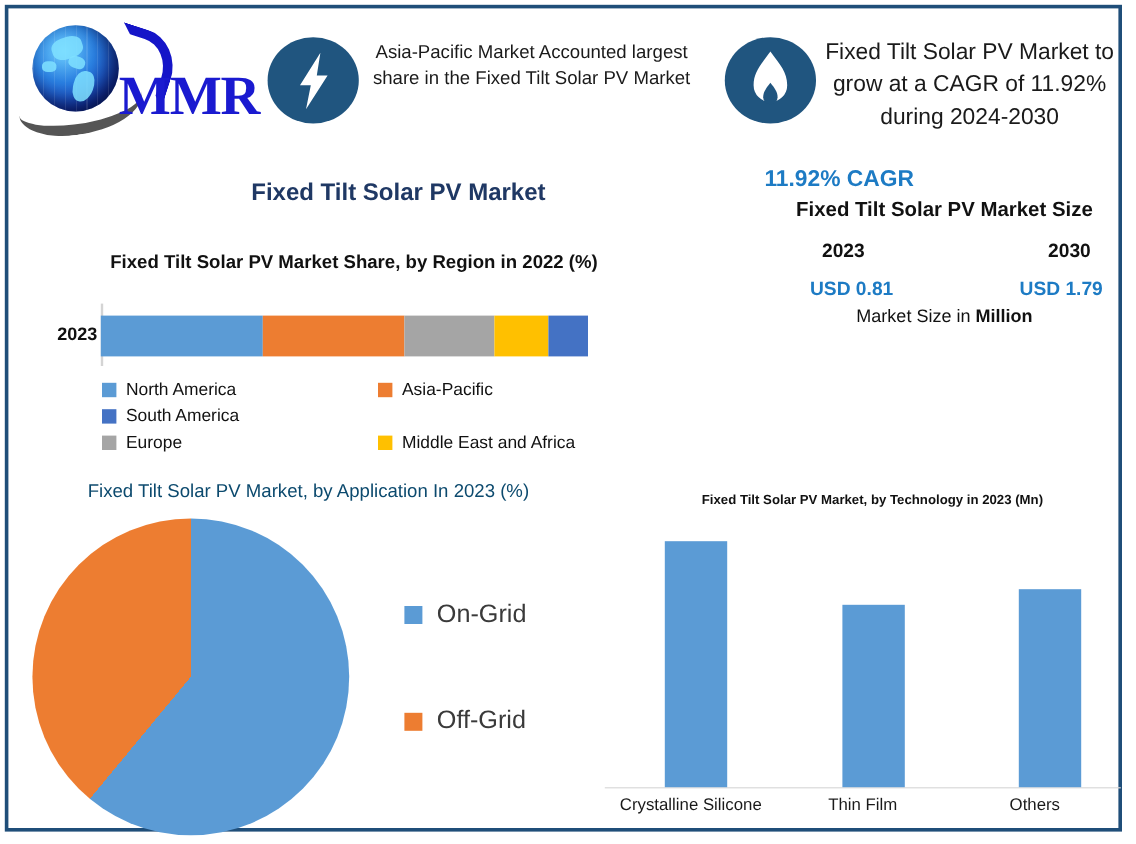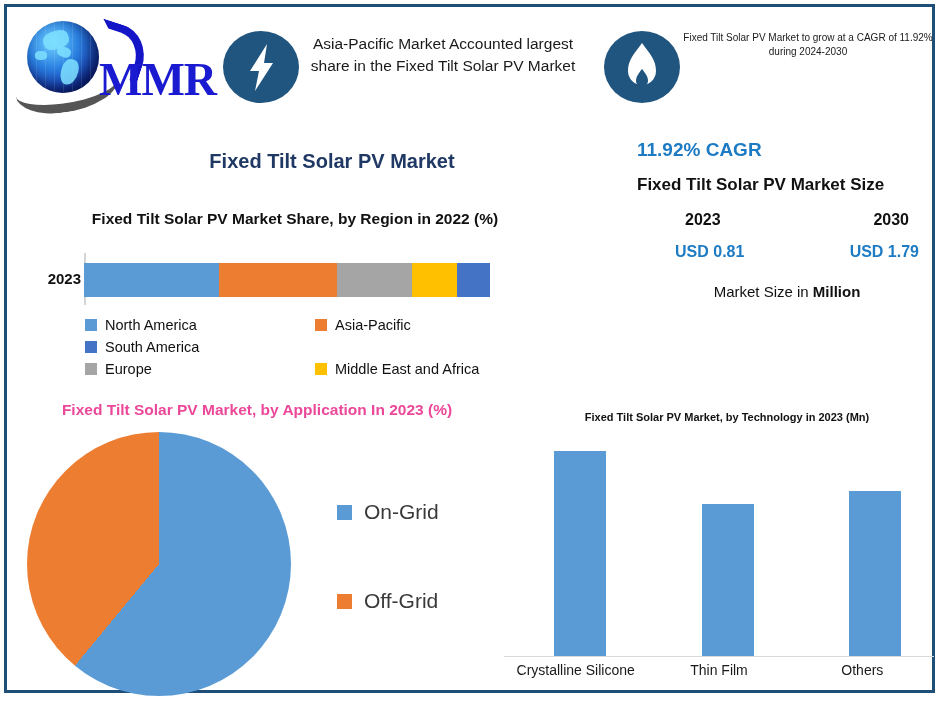--- a/index.html
+++ b/index.html
@@ -26,21 +26,21 @@
   #mmr{position:absolute;left:84px;top:36px;font-family:"Liberation Serif",serif;font-weight:bold;
     font-size:46px;color:#1a1ad0;letter-spacing:-1px;}
 
   .badge{position:absolute;width:76px;height:72px;border-radius:50%;background:#20557F;}
   #badge1{left:216px;top:24px;}
   #badge2{left:597px;top:24px;}
   .badge svg{position:absolute;left:0;top:0;}
 
   .headtext{position:absolute;text-align:center;font-size:15.5px;color:#1a1a1a;line-height:1.42;}
   #htext1{left:296px;top:26px;width:280px;}
-  #htext2{left:676px;top:24px;width:250px;font-size:10px;text-align:center;}
+  #htext2{left:676px;top:24px;width:250px;font-size:19px;text-align:center;}
 
   
   #maintitle{position:absolute;left:120px;top:143px;width:410px;text-align:center;
     font-size:20px;font-weight:bold;color:#1F3864;}
 
   
   #regiontitle{position:absolute;left:60px;top:202px;width:456px;text-align:center;
     font-size:15.5px;font-weight:bold;color:#111;line-height:1.34;}
   #regionplot{position:absolute;left:12px;top:246px;width:510px;height:56px;}
   #axisline{position:absolute;left:65px;top:0px;width:2px;height:52px;background:#d4d4d4;}
@@ -49,31 +49,31 @@
   #stack{position:absolute;left:65px;top:10px;height:34px;width:406px;display:flex;}
   #stack div{height:100%;}
   #legend1{position:absolute;left:78px;top:310px;width:460px;font-size:14.5px;color:#111;}
   #legend1 .row{display:flex;margin-bottom:6px;}
   #legend1 .col{width:244px;display:flex;align-items:center;}
   #legend1 .sw{width:12px;height:12px;margin-right:8px;flex:0 0 auto;}
 
   
   #kpi{position:absolute;left:630px;top:132px;width:300px;}
   #cagr{font-size:19px;font-weight:bold;color:#1D7BC4;}
-  #msTitle{font-size:17px;font-weight:bold;color:#111;margin-top:12px;line-height:1.4;}
+  #msTitle{text-align:center;font-size:17px;font-weight:bold;color:#111;margin-top:2px;line-height:1.4;}
   #yrs{display:flex;justify-content:space-between;margin:14px 28px 0 48px;}
   #yrs span{font-size:16px;font-weight:bold;color:#111;}
   #vals{display:flex;justify-content:space-between;margin:14px 18px 0 38px;}
   #vals span{font-size:16px;font-weight:bold;color:#1D7BC4;}
-  #msFoot{text-align:center;font-size:15px;color:#111;margin-top:22px;}
+  #msFoot{text-align:center;font-size:15px;color:#111;margin-top:4px;}
   #msFoot b{font-weight:bold;}
 
   
   #pietitle{position:absolute;left:30px;top:392px;width:440px;text-align:center;
-    font-size:15.5px;font-weight:bold;color:#ec4899;line-height:1.36;}
+    font-size:15.5px;font-weight:normal;color:#0c4a6e;line-height:1.36;}
   #pie{position:absolute;left:20px;top:425px;width:264px;height:264px;border-radius:50%;}
   #legend2{position:absolute;left:330px;top:493px;width:180px;font-size:21px;color:#3a3a3a;}
   #legend2 .row{display:flex;align-items:center;margin-bottom:65px;}
   #legend2 .sw{width:15px;height:15px;margin-right:12px;}
 
   
   #techtitle{position:absolute;left:510px;top:385px;width:420px;text-align:center;
     font-size:11px;font-weight:bold;color:#111;line-height:1.36;margin-top:18px;}
   #techplot{position:absolute;left:497px;top:430px;width:430px;height:220px;}
   #techbase{position:absolute;left:0;bottom:0;width:430px;height:1px;background:#d9d9d9;}

